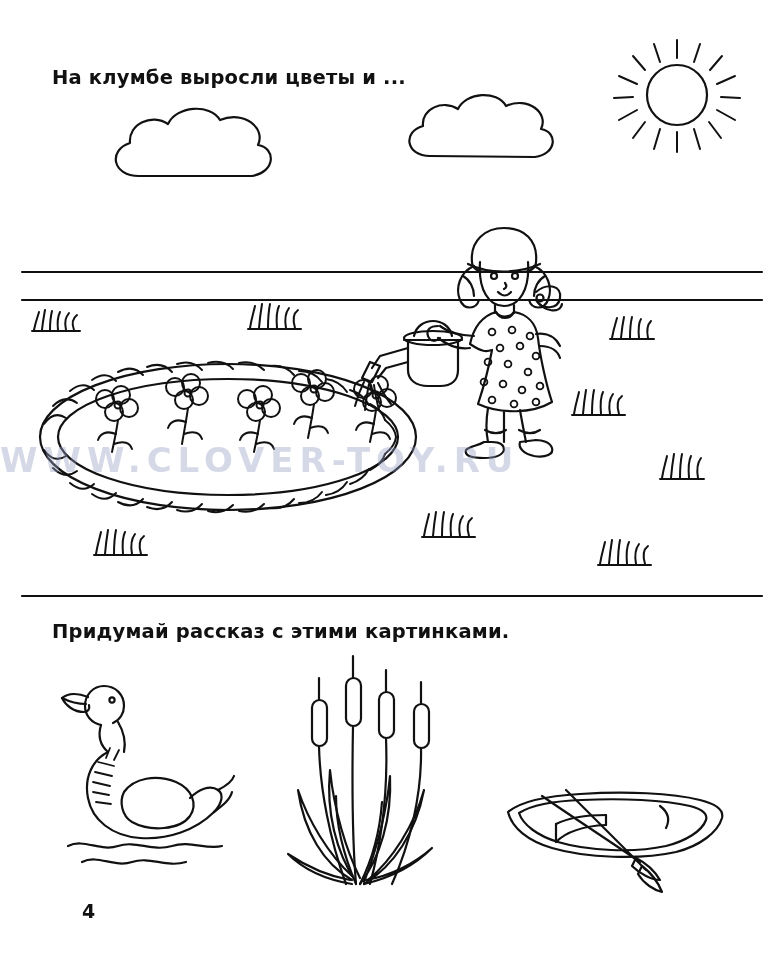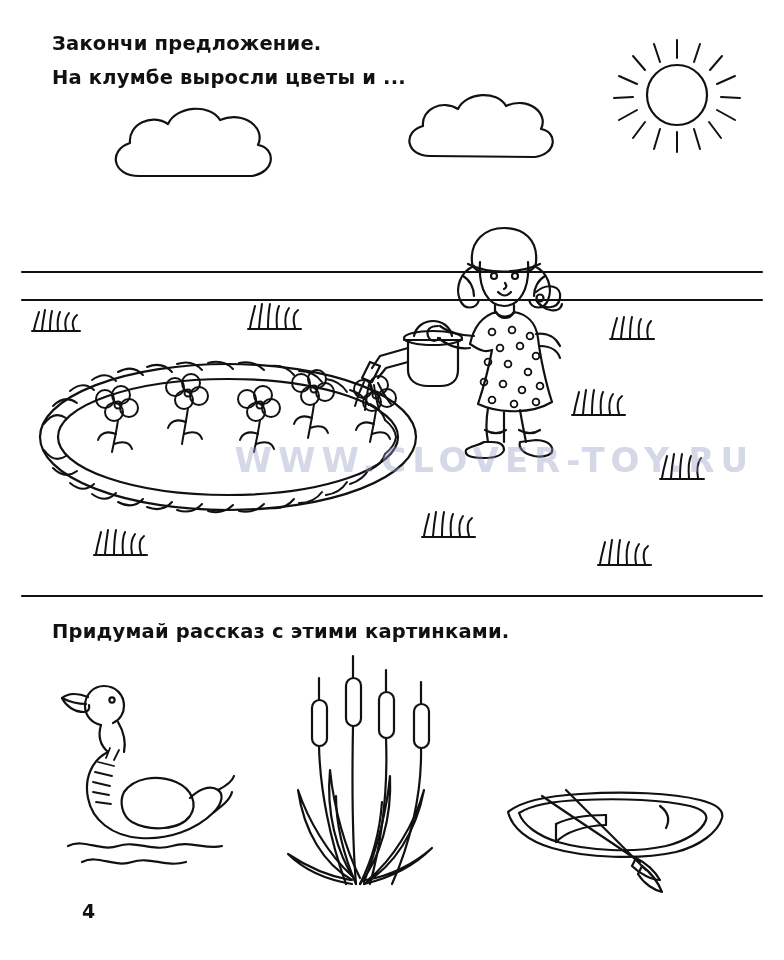--- a/index.html
+++ b/index.html
@@ -53,36 +53,35 @@
     pointer-events: none;
   }
   .art svg { display: block; }
 
   
   .watermark {
     position: absolute;
     left: 0;
     top: 440px;
     width: 754px;
-    text-align: right;
+    text-align: left;
     font-family: "DejaVu Sans", sans-serif;
     font-size: 34px;
     font-weight: 700;
     letter-spacing: 6px;
     color: rgba(150, 160, 195, 0.40);
     white-space: pre;
     user-select: none;
   }
 </style>
 </head>
 <body>
 
 <div class="page">
 
-  <div class="task-text" id="task1-line1">Закончи предложение.</div>
   <div class="task-text" id="task2-line1">Придумай рассказ с этими картинками.</div>
   <div class="task-text" id="task1-line2">На клумбе выросли цветы и ...</div>
   <div class="page-number">4</div>
 
   <div class="art">
     <svg width="784" height="960" viewBox="0 0 784 960" xmlns="http://www.w3.org/2000/svg" fill="none" stroke="#111" stroke-width="2.2" stroke-linecap="round" stroke-linejoin="round">
 
       <g>
         <circle cx="677" cy="95" r="30"></circle>
         <g stroke-width="2">

